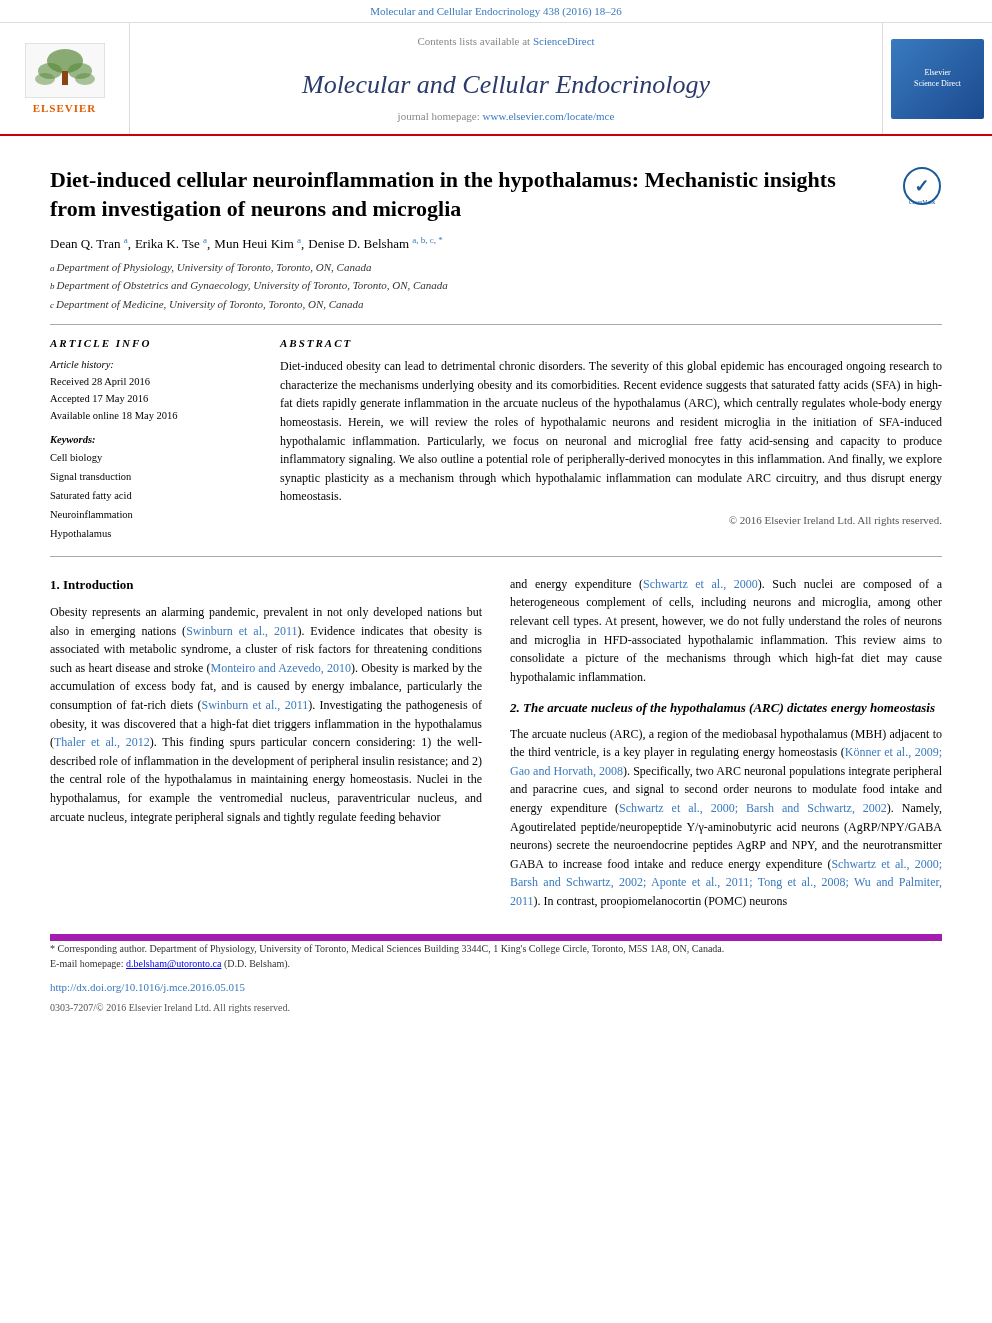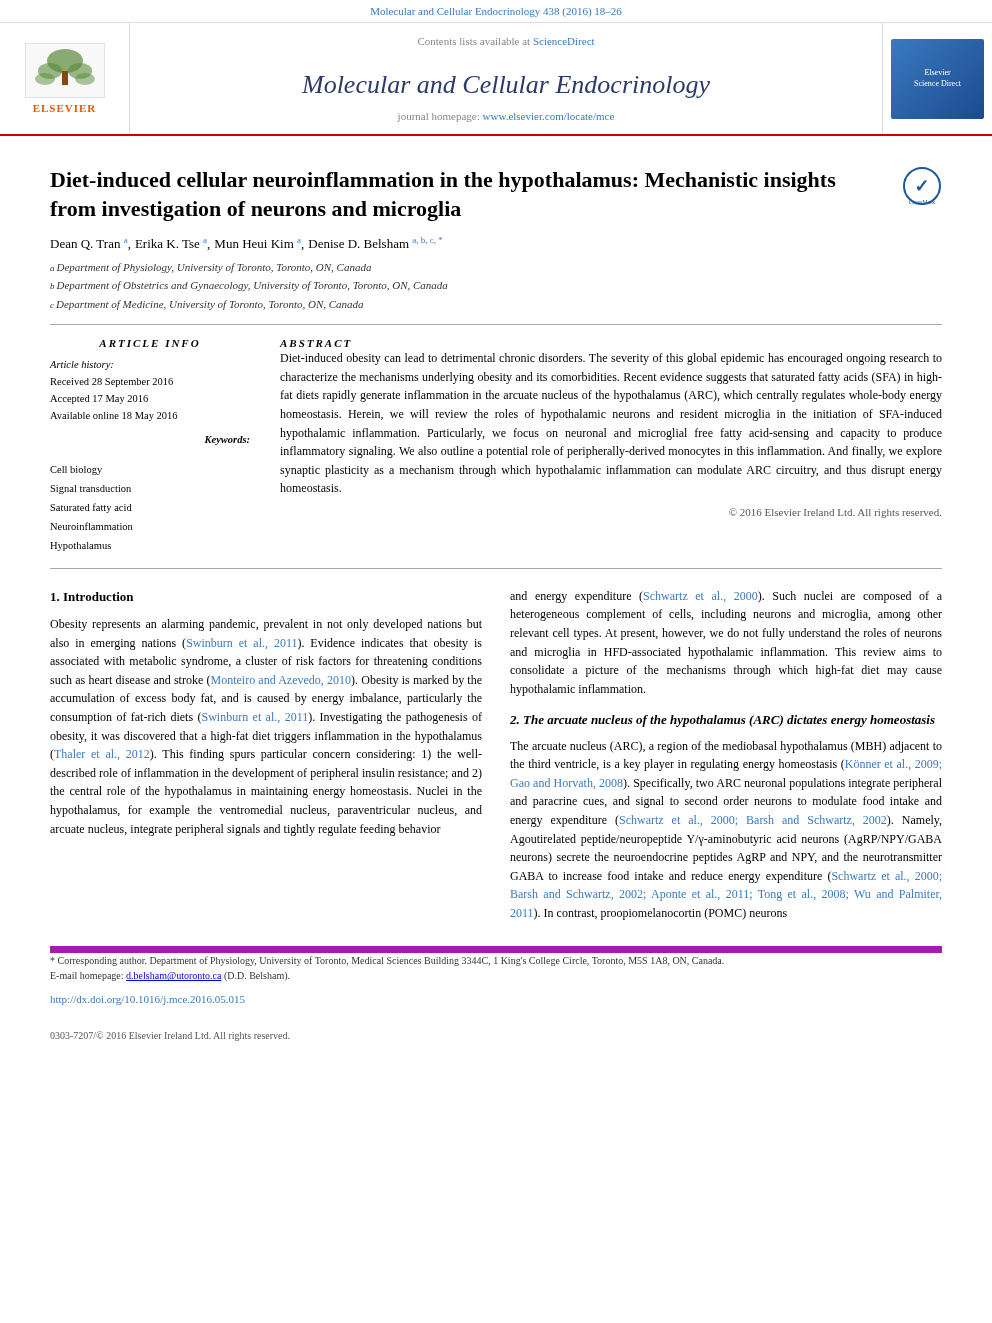--- a/index.html
+++ b/index.html
@@ -152,53 +152,52 @@
       width: 200px;
       flex-shrink: 0;
     }
     .article-info-col h3 {
       font-size: 11px;
       font-weight: bold;
       letter-spacing: 2px;
       color: #000;
       margin-bottom: 8px;
       font-style: italic;
-      text-align: center;
     }
     .article-dates {
       font-size: 10.5px;
       color: #000;
       line-height: 1.6;
       margin-bottom: 10px;
     }
     .article-dates .dates-label {
       font-style: italic;
       font-size: 10.5px;
     }
     .keywords-section h4 {
       font-size: 10.5px;
       font-style: italic;
       color: #000;
-      margin-bottom: 16px;
-      text-align: right;
+      margin-bottom: 4px;
     }
     .keywords-list {
       font-size: 10.5px;
       color: #000;
       line-height: 1.8;
     }
 
     .abstract-col {
       flex: 1;
     }
     .abstract-col h3 {
       font-size: 11px;
       font-weight: bold;
       letter-spacing: 2px;
       color: #000;
+      margin-bottom: 8px;
       font-style: italic;
     }
     .abstract-text {
       font-size: 12px;
       color: #000;
       line-height: 1.55;
       text-align: justify;
     }
     .copyright-line {
       font-size: 11px;
@@ -256,21 +255,21 @@
       line-height: 1.5;
     }
     .doi-link {
       color: #3a7abf;
       font-size: 11px;
       text-decoration: none;
     }
     .issn-line {
       font-size: 10px;
       color: #555;
-      margin-top: 20px;
+      margin-top: 4px;
     }
   </style>
 </head>
 <body>
 
 <div style="text-align:center; padding: 5px 0; font-size: 11px; color: #3a7abf; border-bottom: 1px solid #ddd;">
   <span>Molecular and Cellular Endocrinology 438 (2016) 18–26</span>
 </div>
 
 <div class="journal-header">
@@ -343,21 +342,21 @@
   </div>
 
   <hr class="divider-line">
 
   <div class="two-col-info">
 
     <div class="article-info-col">
       <h3>ARTICLE INFO</h3>
       <div class="article-dates">
         <div class="dates-label">Article history:</div>
-        <div>Received 28 September 2016</div>
+        <div>Received 28 April 2016</div>
         <div>Accepted 17 May 2016</div>
         <div>Available online 18 May 2016</div>
       </div>
       <div class="keywords-section">
         <h4>Keywords:</h4>
         <div class="keywords-list">
           <div>Cell biology</div>
           <div>Signal transduction</div>
           <div>Saturated fatty acid</div>
           <div>Neuroinflammation</div>

